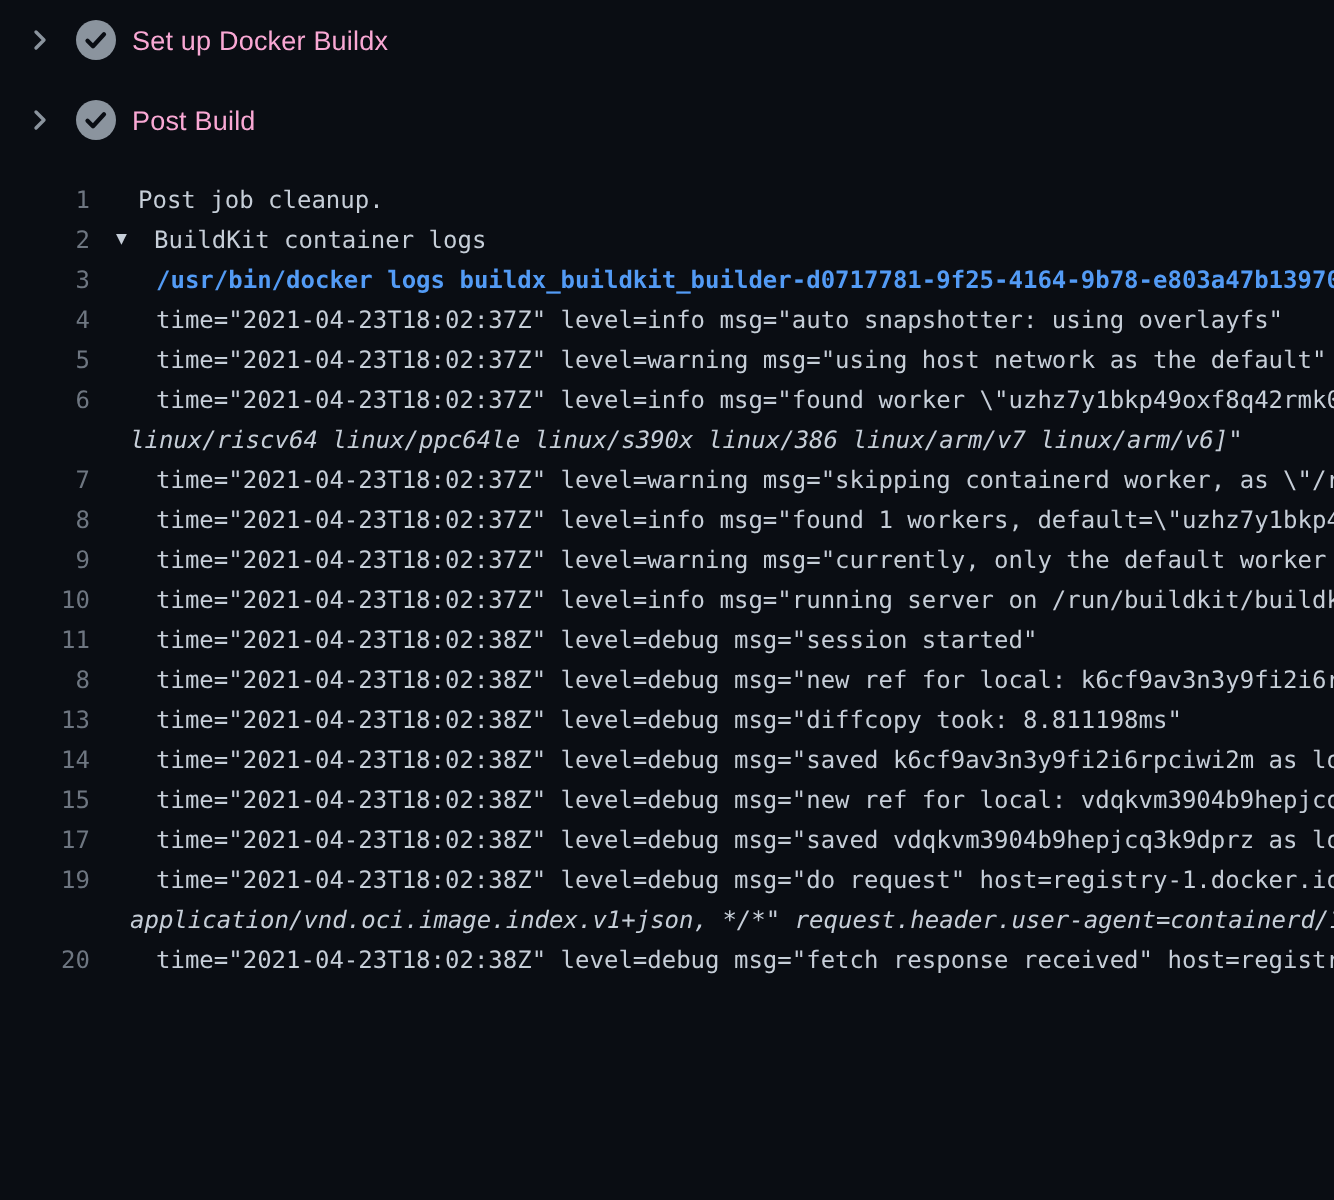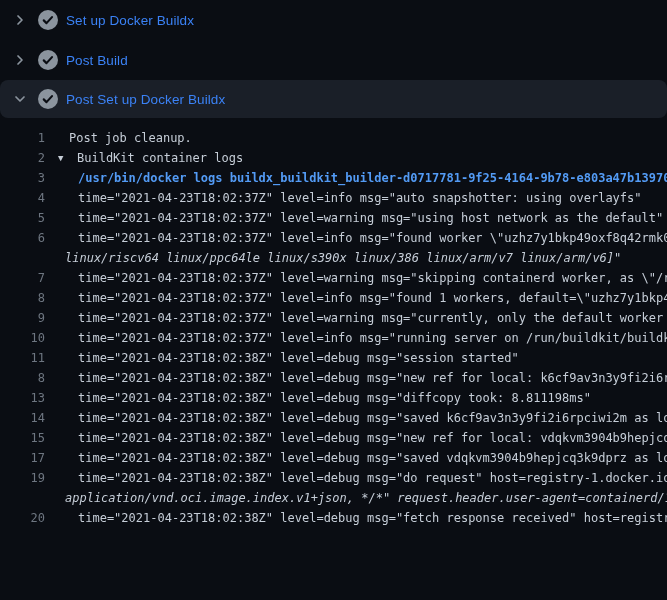--- a/index.html
+++ b/index.html
@@ -15,21 +15,21 @@
     padding-left: 12px; cursor: pointer; box-sizing: border-box;
   }
   .step .chev {
     width: 16px; height: 16px; margin-right: 10px; flex: none;
     color: #8b949e; display: flex; align-items: center; justify-content: center;
   }
   .step .chev svg { display: block; }
   .step.expanded .chev svg { transform: rotate(90deg); }
   .step .check { width: 20px; height: 20px; margin-right: 8px; flex: none; }
   .step .check svg { display: block; }
-  .step .label { color: #3b82f6; font-size: 13.5px; letter-spacing: .1px; }
+  .step .label { color: #f9a8d4; font-size: 13.5px; letter-spacing: .1px; }
   .step.expanded {
     background: #1a1f28; border-radius: 8px; height: 38px;
   }
   
   .log { padding-top: 10px; font-family: "DejaVu Sans Mono", monospace; font-size: 12px; }
   .line {
     height: 20px; display: flex; align-items: center;
     overflow: hidden; white-space: pre;
   }
   .num {
@@ -75,34 +75,20 @@
       </span>
       <span class="check">
         <svg width="20" height="20" viewBox="0 0 16 16">
           <circle cx="8" cy="8" r="8" fill="#8b949e"></circle>
           <path d="M4.6 8.3l2.2 2.2 4.4-4.8" fill="none" stroke="#0a0d13" stroke-width="1.7" stroke-linecap="round" stroke-linejoin="round"></path>
         </svg>
       </span>
       <span class="label">Post Build</span>
     </div>
 
-    <div class="step expanded">
-      <span class="chev">
-        <svg width="16" height="16" viewBox="0 0 16 16">
-          <path d="M6 4l4 4-4 4" fill="none" stroke="currentColor" stroke-width="1.7" stroke-linecap="round" stroke-linejoin="round"></path>
-        </svg>
-      </span>
-      <span class="check">
-        <svg width="20" height="20" viewBox="0 0 16 16">
-          <circle cx="8" cy="8" r="8" fill="#8b949e"></circle>
-          <path d="M4.6 8.3l2.2 2.2 4.4-4.8" fill="none" stroke="#0a0d13" stroke-width="1.7" stroke-linecap="round" stroke-linejoin="round"></path>
-        </svg>
-      </span>
-      <span class="label">Post Set up Docker Buildx</span>
-    </div>
   </div>
 
 <div class="log">
 
     <div class="line type-plain indent-0">
       <a class="num">1</a>
       <span class="content"><span>Post job cleanup.</span></span>
     </div>
 
     <div class="line type-group indent-1">

